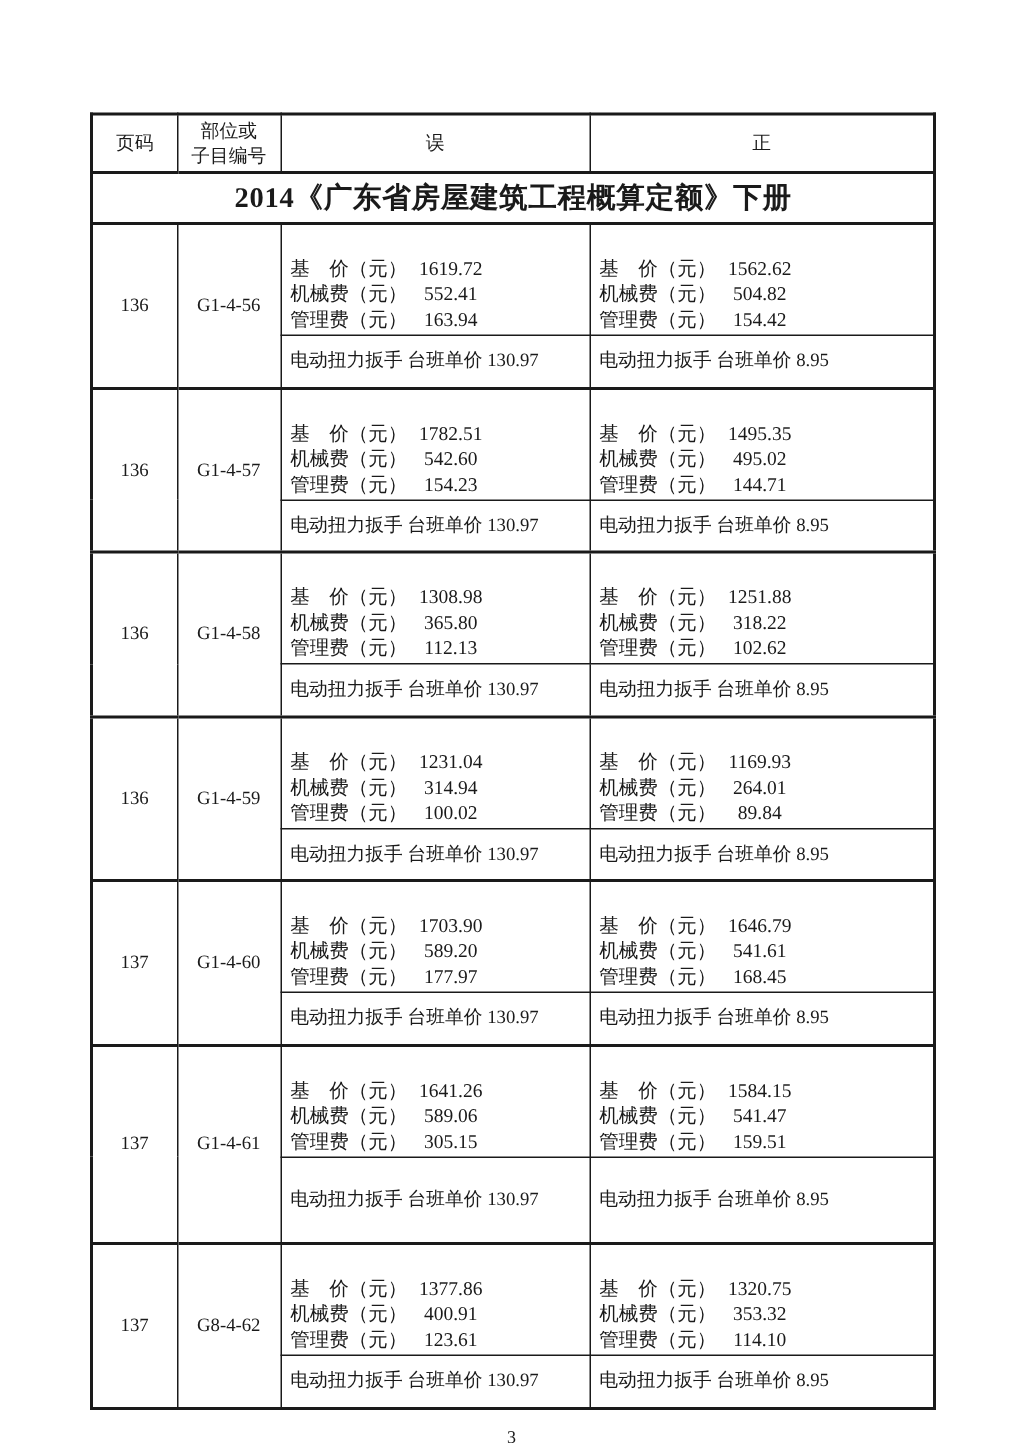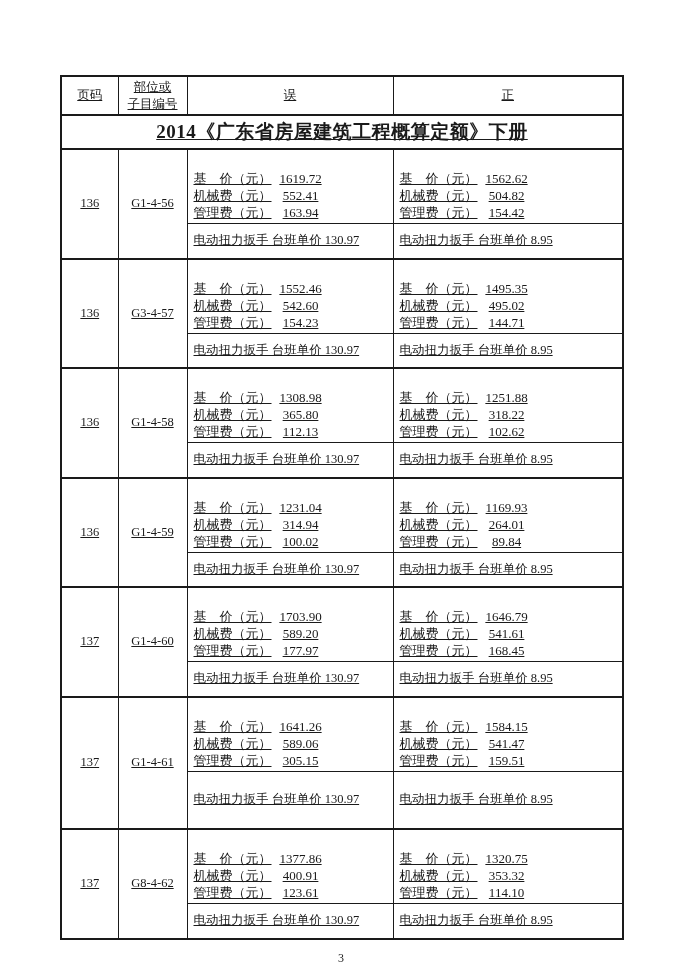--- a/index.html
+++ b/index.html
@@ -8,21 +8,20 @@
     width: 680px; height: 962px;
     background: #ffffff;
     color: #1a1a1a;
     font-family: "Liberation Serif", "DejaVu Serif", serif;
   }
   .page {
     position: relative;
     width: 680px; height: 962px;
     background: #ffffff;
     overflow: hidden;
-    text-decoration: underline;
   }
   table.corr {
     border-collapse: collapse;
     table-layout: fixed;
     width: 562px;
     margin: 75px 0 0 60px;
     border: 2px solid #1a1a1a;
   }
   th, td {
     border: 1px solid #1a1a1a;
@@ -138,25 +137,25 @@
       </div>
     </td>
   </tr>
   <tr class="g-bottom">
     <td class="c-note">电动扭力扳手 台班单价 130.97</td>
     <td class="c-note">电动扭力扳手 台班单价 8.95</td>
   </tr>
 
   <tr class="g-top">
     <td class="c-page" rowspan="2">136</td>
-    <td class="c-code" rowspan="2">G3-4-57</td>
-    <td class="c-prices">
-      <div class="pline">
-        <span class="plabel">基　价（元）</span>
-        <span class="pnum">1552.46</span>
+    <td class="c-code" rowspan="2">G1-4-57</td>
+    <td class="c-prices">
+      <div class="pline">
+        <span class="plabel">基　价（元）</span>
+        <span class="pnum">1782.51</span>
       </div>
       <div class="pline">
         <span class="plabel">机械费（元）</span>
         <span class="pnum">542.60</span>
       </div>
       <div class="pline">
         <span class="plabel">管理费（元）</span>
         <span class="pnum">154.23</span>
       </div>
     </td>

